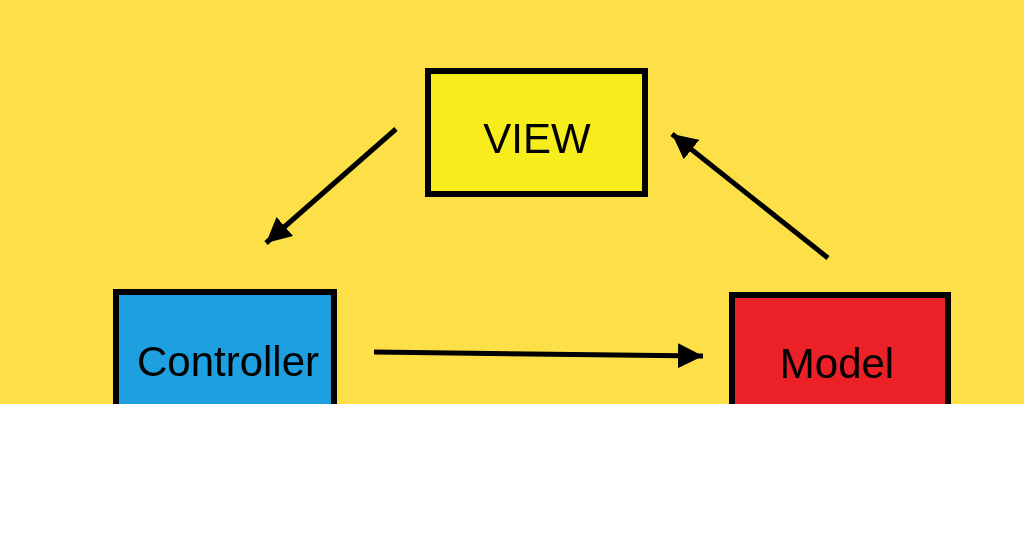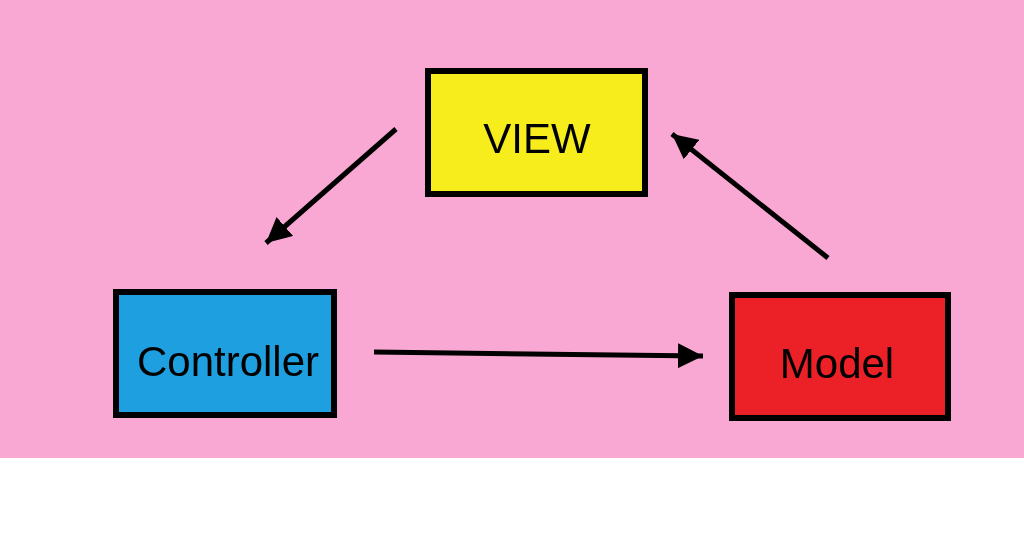--- a/index.html
+++ b/index.html
@@ -4,22 +4,22 @@
   <style>
     
     html, body {
       margin: 0;
       padding: 0;
       background: #ffffff;
     }
     .canvas {
       position: relative;
       width: 1024px;
-      height: 458px;
-      background: #f9a8d4;
+      height: 404px;
+      background: #fde047;
       overflow: hidden;
     }
     .canvas svg {
       position: absolute;
       left: 0;
       top: 0;
       display: block;
     }
     .node-label {
       font-family: "Liberation Sans", sans-serif;

